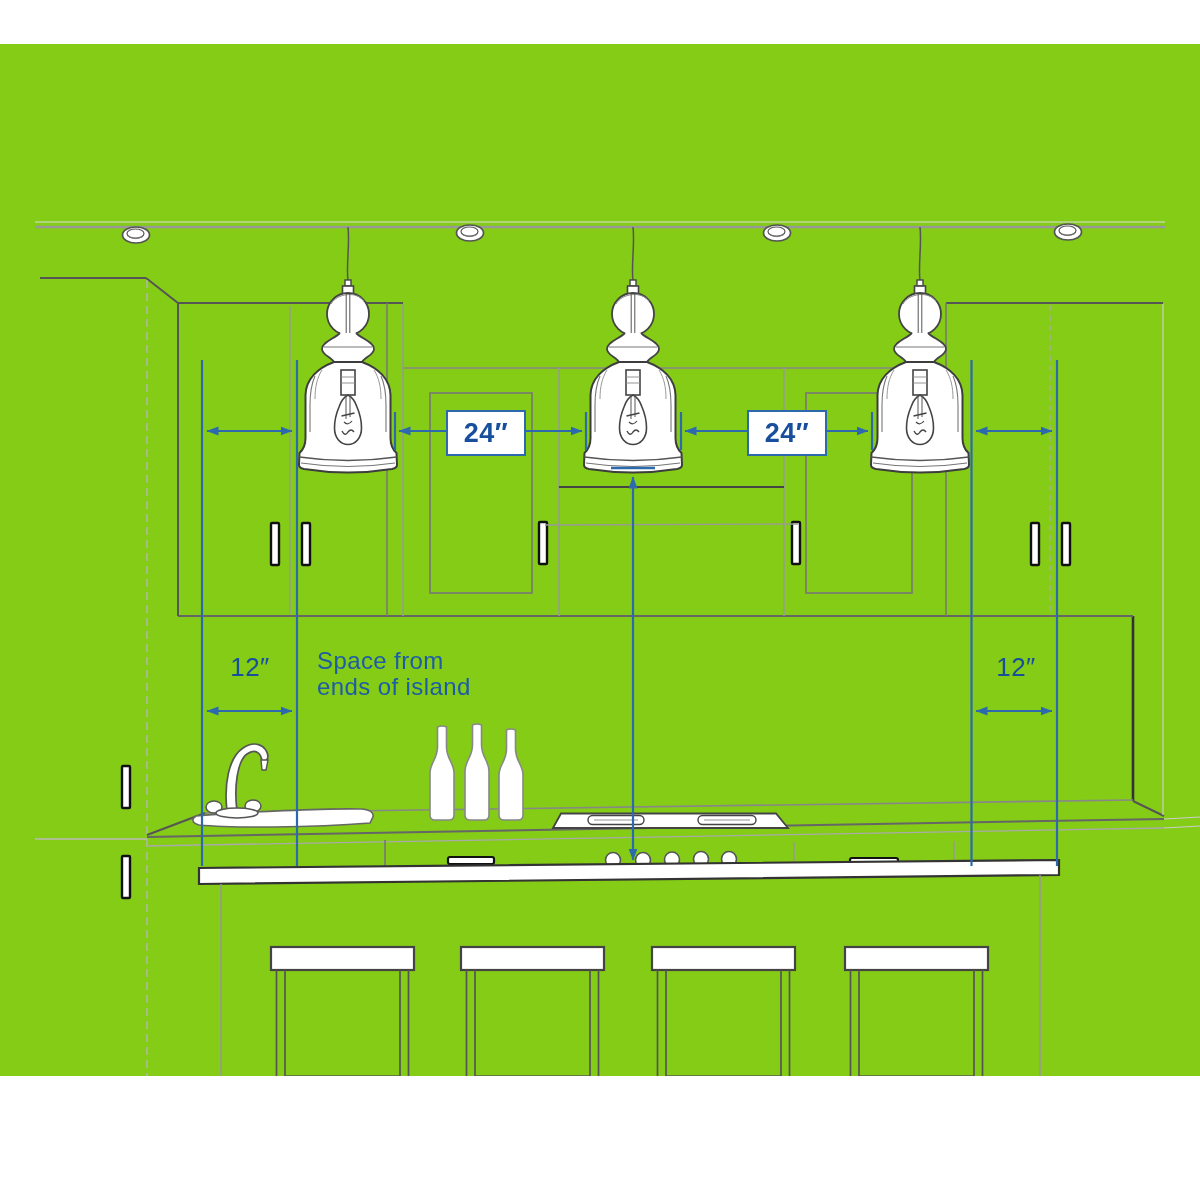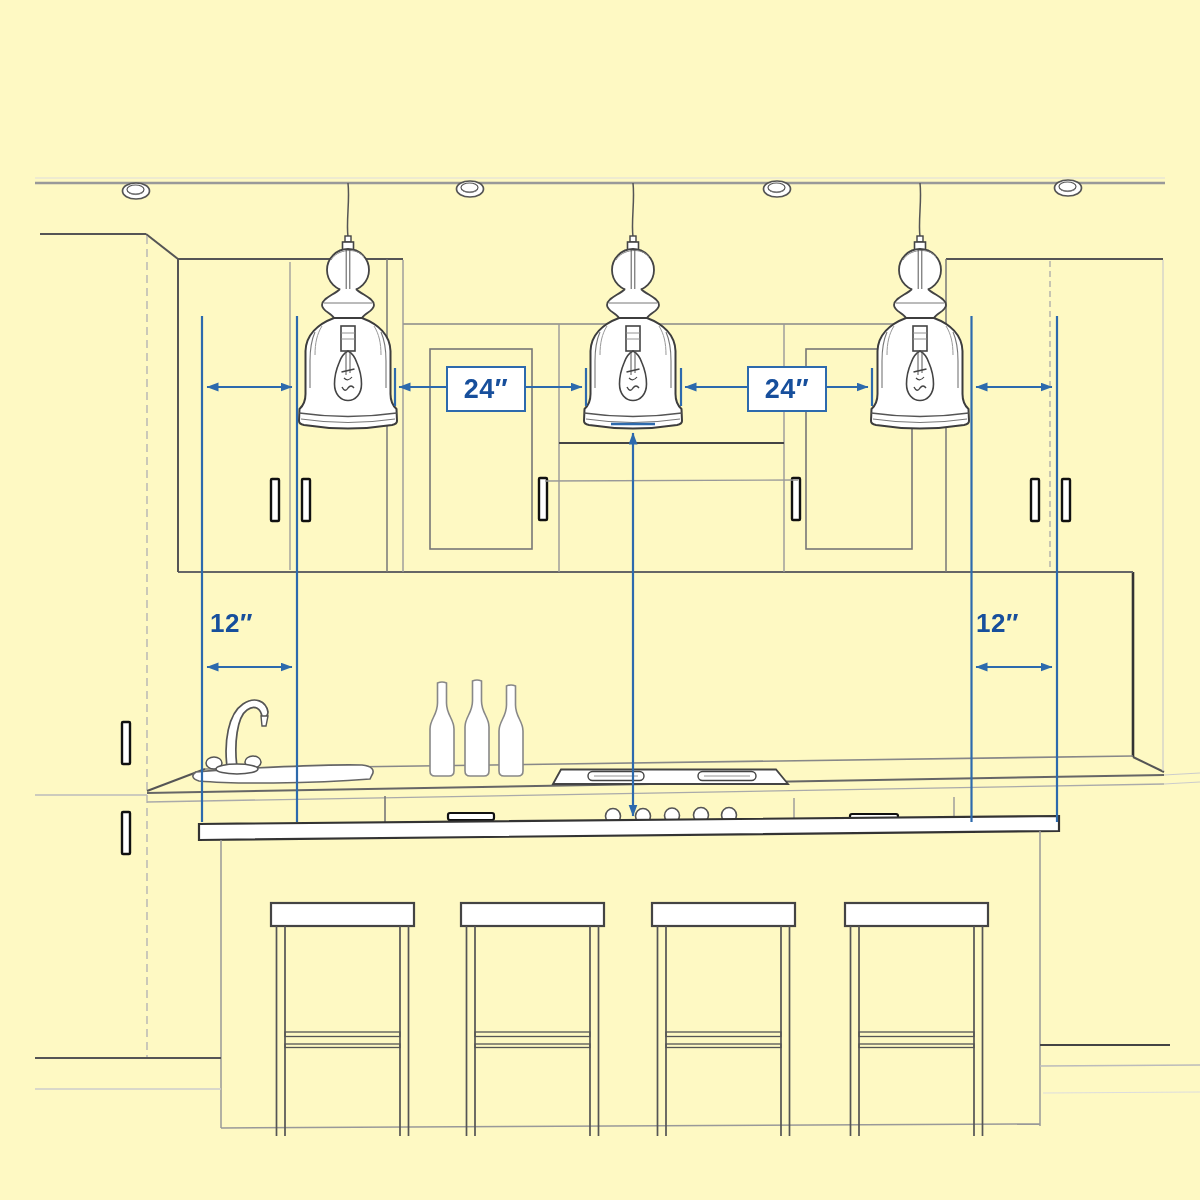--- a/index.html
+++ b/index.html
@@ -1,23 +1,23 @@
 <!DOCTYPE html>
 <html><head>
 <meta charset="utf-8">
 <style>
   html,body{margin:0;padding:0;background:#fff;}
-  #stage{position:relative;width:1200px;height:1200px;background:#fef9c3;overflow:hidden;
-         font-family:"Liberation Sans","DejaVu Sans",sans-serif;}
+  #stage{position:relative;width:1200px;height:1032px;background:#84cc16;overflow:hidden;
+         font-family:"Liberation Sans","DejaVu Sans",sans-serif;margin-top:44px;}
   #sketch{position:absolute;left:0;top:0;z-index:1;}
   .dim-box{position:absolute;z-index:3;display:flex;align-items:center;justify-content:center;
            background:#ffffff;border:2.5px solid #2d6aad;color:#174f9c;
            font-weight:bold;font-size:27px;letter-spacing:0.5px;}
-  .dim-free{position:absolute;z-index:3;color:#174f9c;font-weight:bold;font-size:26px;
-            text-align:left;letter-spacing:0.5px;}
+  .dim-free{position:absolute;z-index:3;color:#174f9c;font-weight:normal;font-size:26px;
+            text-align:center;letter-spacing:0.5px;}
   .dim-note{position:absolute;z-index:3;color:#1d5ca6;font-size:24px;line-height:26px;
             letter-spacing:0.4px;}
 </style>
 </head>
 <body>
 
 <div id="stage">
 
 <svg id="sketch" width="1200" height="1200" viewBox="0 0 1200 1200">
   <defs>
@@ -226,14 +226,18 @@
 
 <div class="dim-box" style="left:446px;top:366px;width:76px;height:42px;">24″</div>
 
 <div class="dim-box" style="left:747px;top:366px;width:76px;height:42px;">24″</div>
 
 
 <div class="dim-free" style="left:210px;top:608px;width:80px;">12″</div>
 
 <div class="dim-free" style="left:976px;top:608px;width:80px;">12″</div>
 
-
+<div class="dim-note" style="left:317px;top:604px;">
+  <div>Space from</div>
+  <div>ends of island</div>
 </div>
 
+</div>
+
 </body></html>

